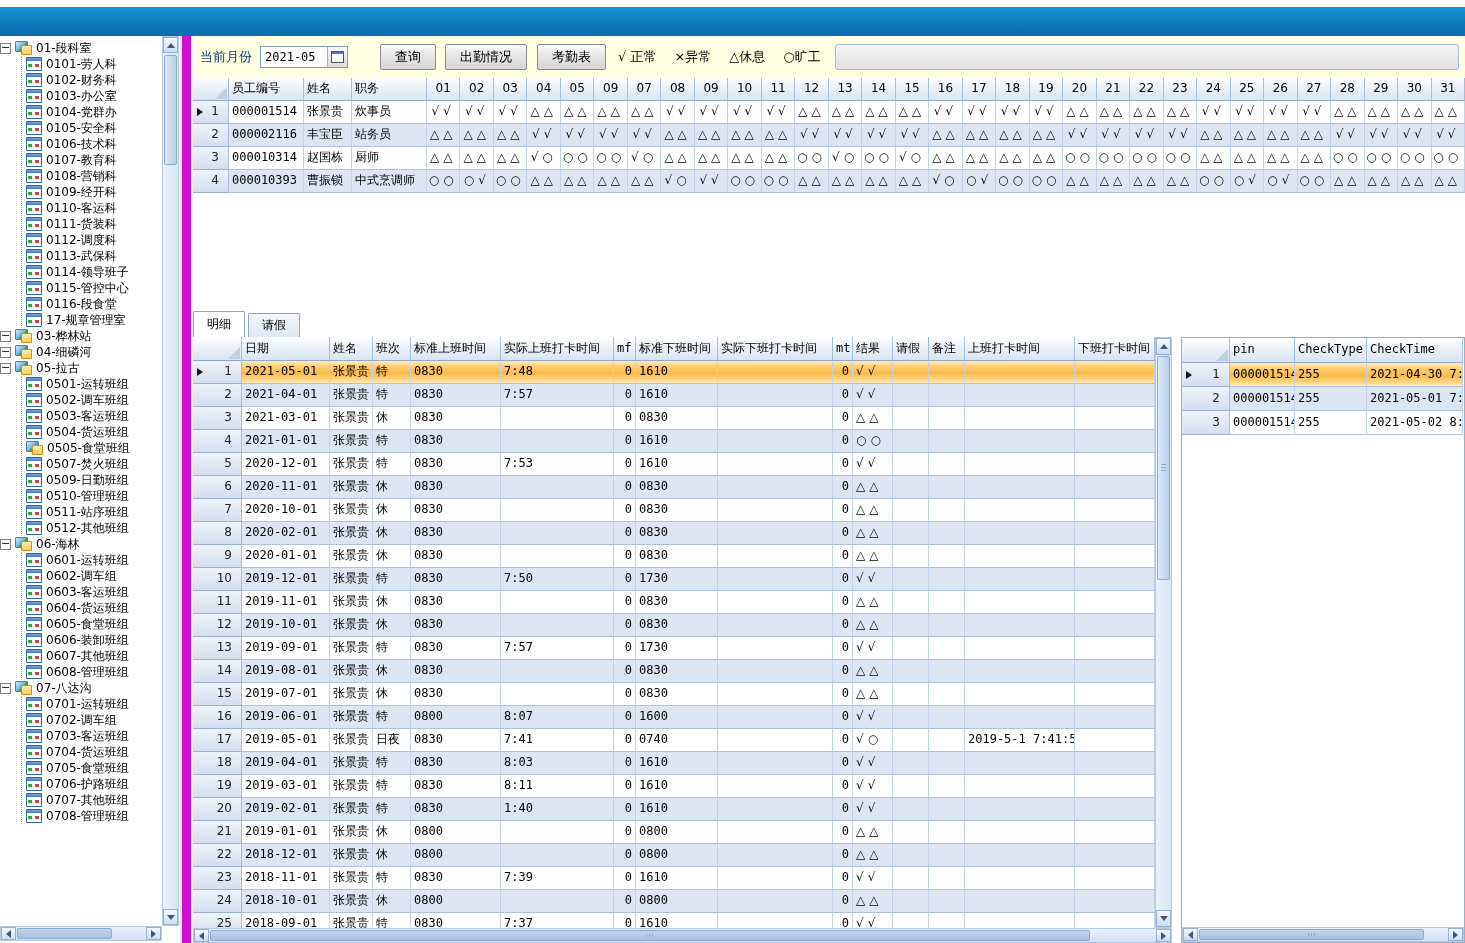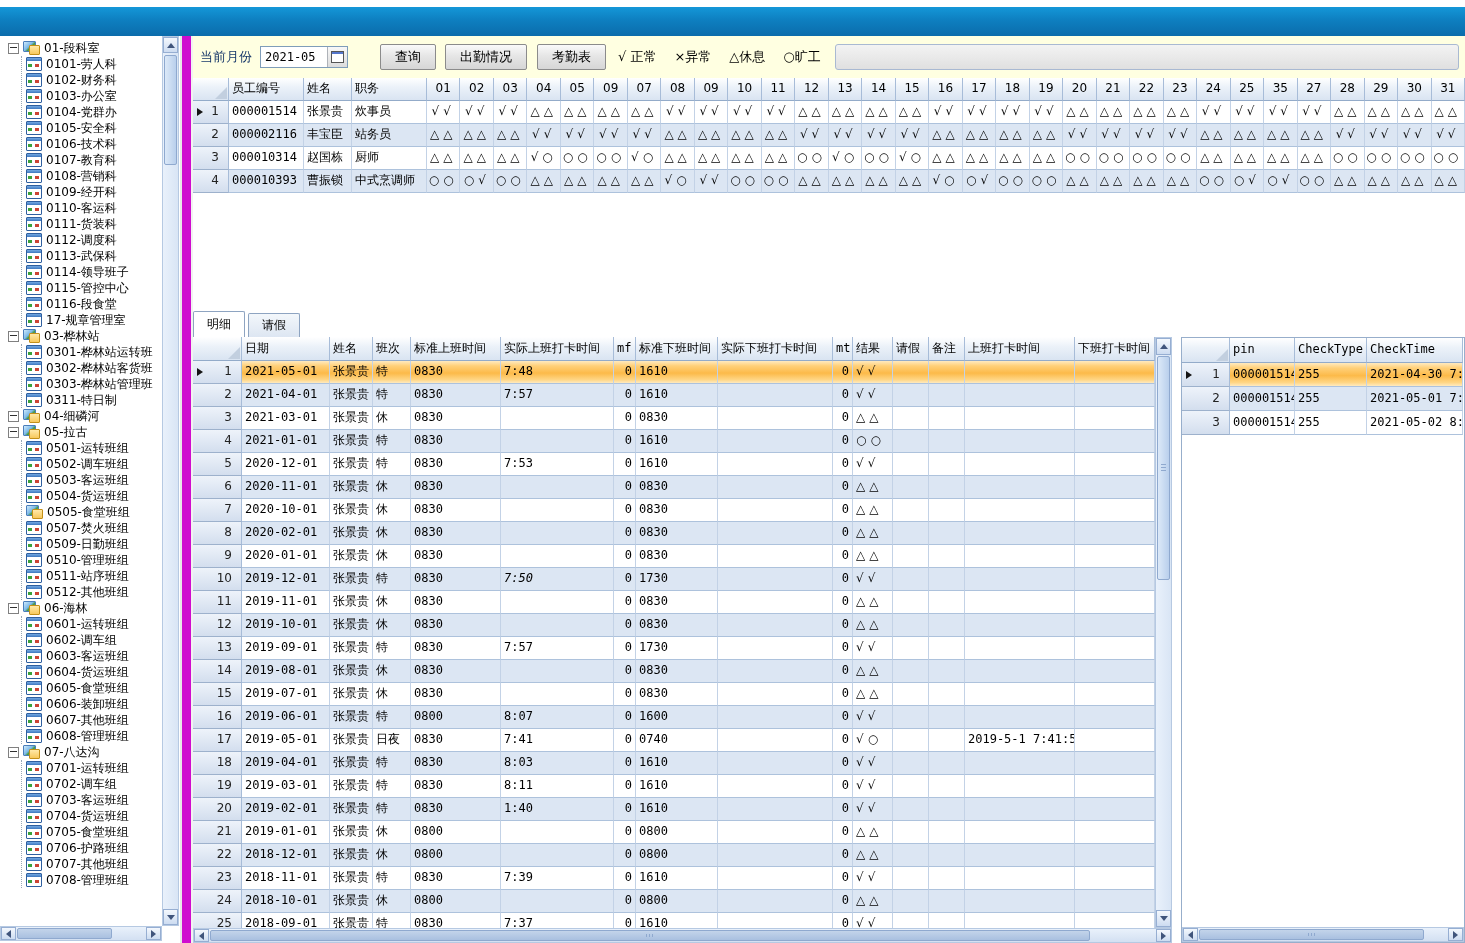--- a/index.html
+++ b/index.html
@@ -7,21 +7,21 @@
        font-family:"DejaVu Sans",sans-serif;font-size:12px;color:#000;background:#fff;}
 
   
   .titlebar{position:absolute;left:0;top:7px;width:1465px;height:29px;
     background:linear-gradient(180deg,#1497d8 0%,#0e7fc0 45%,#0b6cab 100%);}
 
   
   .tree-panel{position:absolute;left:0;top:36px;width:180px;height:907px;background:#fff;overflow:hidden;}
   .tree-content{position:absolute;left:0;top:4px;width:162px;height:886px;overflow:hidden;}
   .tree-row{height:16px;display:flex;align-items:center;white-space:nowrap;cursor:default;}
-  .tree-group-row{padding-left:8px;}
+  .tree-group-row{padding-left:0;}
   .tree-children{margin-left:21px;border-left:1px dotted #98a8b8;}
   .tree-child-row{padding-left:4px;}
   .expander{width:9px;height:9px;border:1px solid #808080;background:#fff;position:relative;margin-right:4px;flex:none;}
   .expander::after{content:"";position:absolute;left:1px;right:1px;top:3px;height:1px;background:#303030;}
   .icon-pics{width:17px;height:14px;position:relative;flex:none;margin-right:4px;}
   .icon-pics::before{content:"";position:absolute;left:0;top:0;width:11px;height:9px;border:1px solid #4a7ebb;border-radius:1px;
       background:linear-gradient(135deg,#cfeafc 0%,#7db9e8 45%,#4b9a4b 60%,#8fd08f 100%);}
   .icon-pics::after{content:"";position:absolute;left:6px;top:4px;width:9px;height:8px;border:1px solid #c49018;border-radius:1px;
       background:linear-gradient(180deg,#ffe9a8,#f7c95c);}
   .icon-table{width:14px;height:12px;position:relative;flex:none;margin-right:4px;border:1px solid #2f5f9f;border-radius:1px;background:#fff;}
@@ -186,38 +186,20 @@
           </div>
           <div class="tree-row tree-child-row">
             <span class="icon-table"></span>
             <span class="tree-label">17-规章管理室</span>
           </div>
         </div>
         <div class="tree-row tree-group-row">
           <span class="expander"></span>
           <span class="icon-pics"></span>
           <span class="tree-label">03-桦林站</span>
-        </div>
-        <div class="tree-children">
-          <div class="tree-row tree-child-row">
-            <span class="icon-table"></span>
-            <span class="tree-label">0301-桦林站运转班</span>
-          </div>
-          <div class="tree-row tree-child-row">
-            <span class="icon-table"></span>
-            <span class="tree-label">0302-桦林站客货班</span>
-          </div>
-          <div class="tree-row tree-child-row">
-            <span class="icon-table"></span>
-            <span class="tree-label">0303-桦林站管理班</span>
-          </div>
-          <div class="tree-row tree-child-row">
-            <span class="icon-table"></span>
-            <span class="tree-label">0311-特日制</span>
-          </div>
         </div>
         <div class="tree-row tree-group-row">
           <span class="expander"></span>
           <span class="icon-pics"></span>
           <span class="tree-label">04-细磷河</span>
         </div>
         <div class="tree-row tree-group-row">
           <span class="expander"></span>
           <span class="icon-pics"></span>
           <span class="tree-label">05-拉古</span>
@@ -411,21 +393,21 @@
         <div class="c h day">16</div>
         <div class="c h day">17</div>
         <div class="c h day">18</div>
         <div class="c h day">19</div>
         <div class="c h day">20</div>
         <div class="c h day">21</div>
         <div class="c h day">22</div>
         <div class="c h day">23</div>
         <div class="c h day">24</div>
         <div class="c h day">25</div>
-        <div class="c h day">35</div>
+        <div class="c h day">26</div>
         <div class="c h day">27</div>
         <div class="c h day">28</div>
         <div class="c h day">29</div>
         <div class="c h day">30</div>
         <div class="c h day">31</div>
       </div>
       <div class="row">
         <div class="c selcol marker" style="width: 36px;">1</div>
         <div class="c mono" style="width: 75px;">000001514</div>
         <div class="c" style="width: 48px;">张景贵</div>
@@ -750,21 +732,21 @@
         <div class="c" style="width: 36px;"></div>
         <div class="c mono" style="width: 110px;"></div>
         <div class="c mono" style="width: 80px;"></div>
       </div>
       <div class="row">
         <div class="c selcol" style="width: 49px;">10</div>
         <div class="c mono alt" style="width: 88px;">2019-12-01</div>
         <div class="c alt" style="width: 43px;">张景贵</div>
         <div class="c alt" style="width: 38px;">特</div>
         <div class="c mono alt" style="width: 90px;">0830</div>
-        <div class="c mono alt" style="width: 113px; font-style: italic;">7:50</div>
+        <div class="c mono alt" style="width: 113px;">7:50</div>
         <div class="c mono r alt" style="width: 22px;">0</div>
         <div class="c mono alt" style="width: 82px;">1730</div>
         <div class="c mono alt" style="width: 115px;"></div>
         <div class="c mono r alt" style="width: 20px;">0</div>
         <div class="c sym alt" style="width: 40px;">√√</div>
         <div class="c alt" style="width: 36px;"></div>
         <div class="c alt" style="width: 36px;"></div>
         <div class="c mono alt" style="width: 110px;"></div>
         <div class="c mono alt" style="width: 80px;"></div>
       </div>

